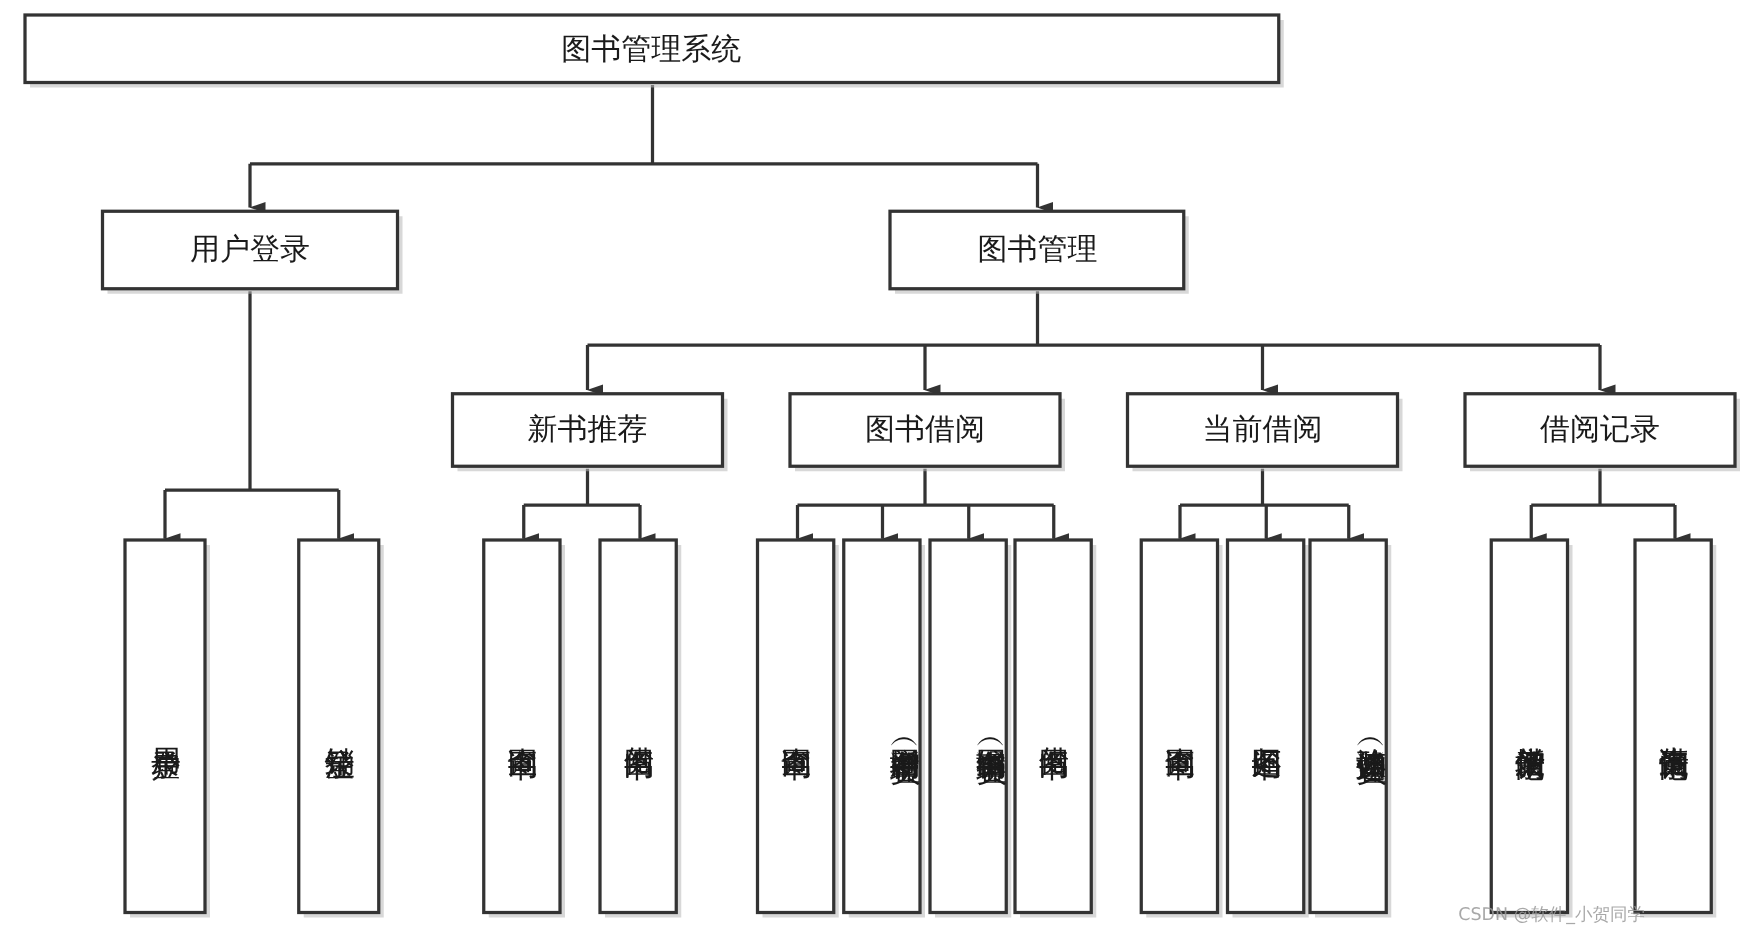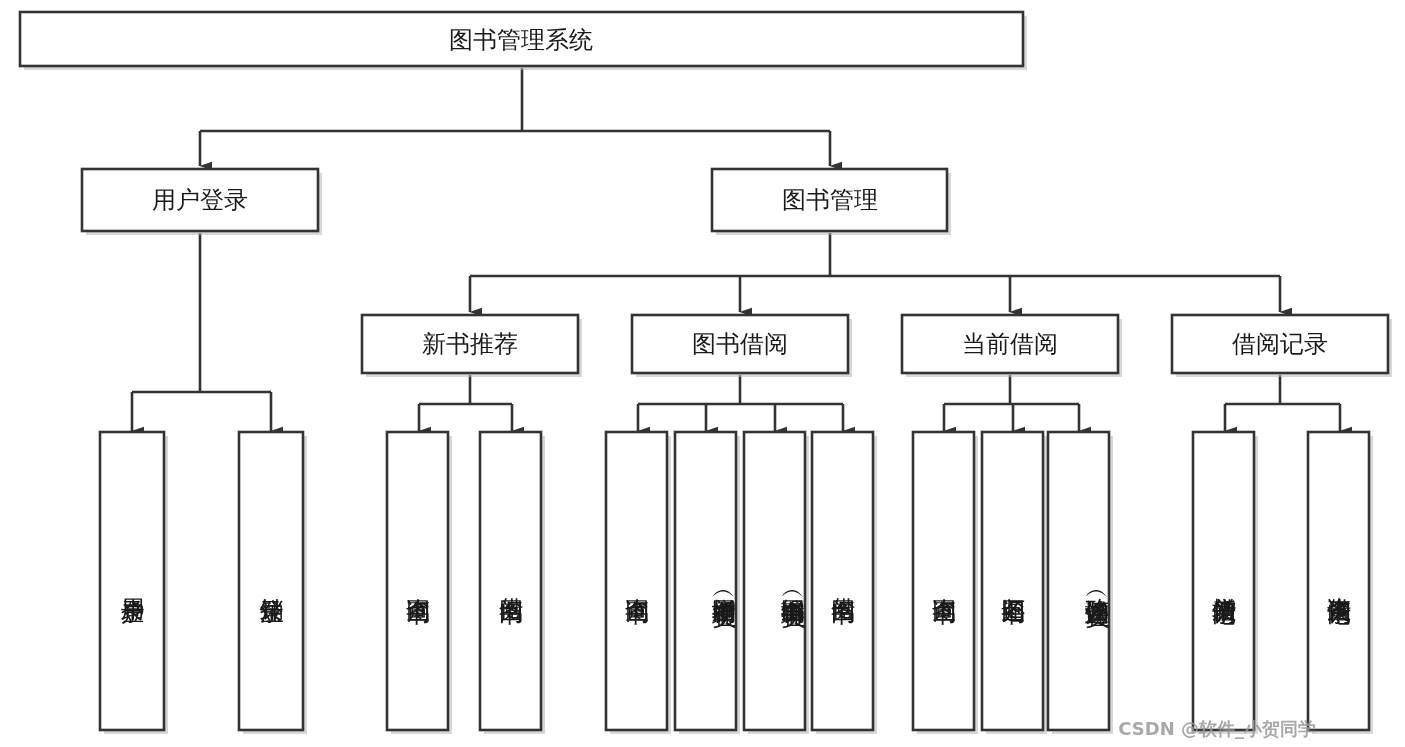--- a/index.html
+++ b/index.html
@@ -63,26 +63,25 @@
     letter-spacing: 1px;
     white-space: nowrap;
     text-align: center;
     pointer-events: none;
   }
   .watermark {
     position: absolute;
     right: 14px;
     bottom: 6px;
     font-family: "DejaVu Sans", "Liberation Sans", sans-serif;
-    font-size: 18px;
+    font-size: 14px;
     color: #9a9a9a;
     opacity: 0.85;
     white-space: nowrap;
     user-select: none;
-    font-weight: bold;
   }
 </style>
 </head>
 <body>
 
 <div id="diagram-root">
 
   <svg id="flowchart" viewBox="0 0 1405 747" xmlns="http://www.w3.org/2000/svg">
 
     <defs>

